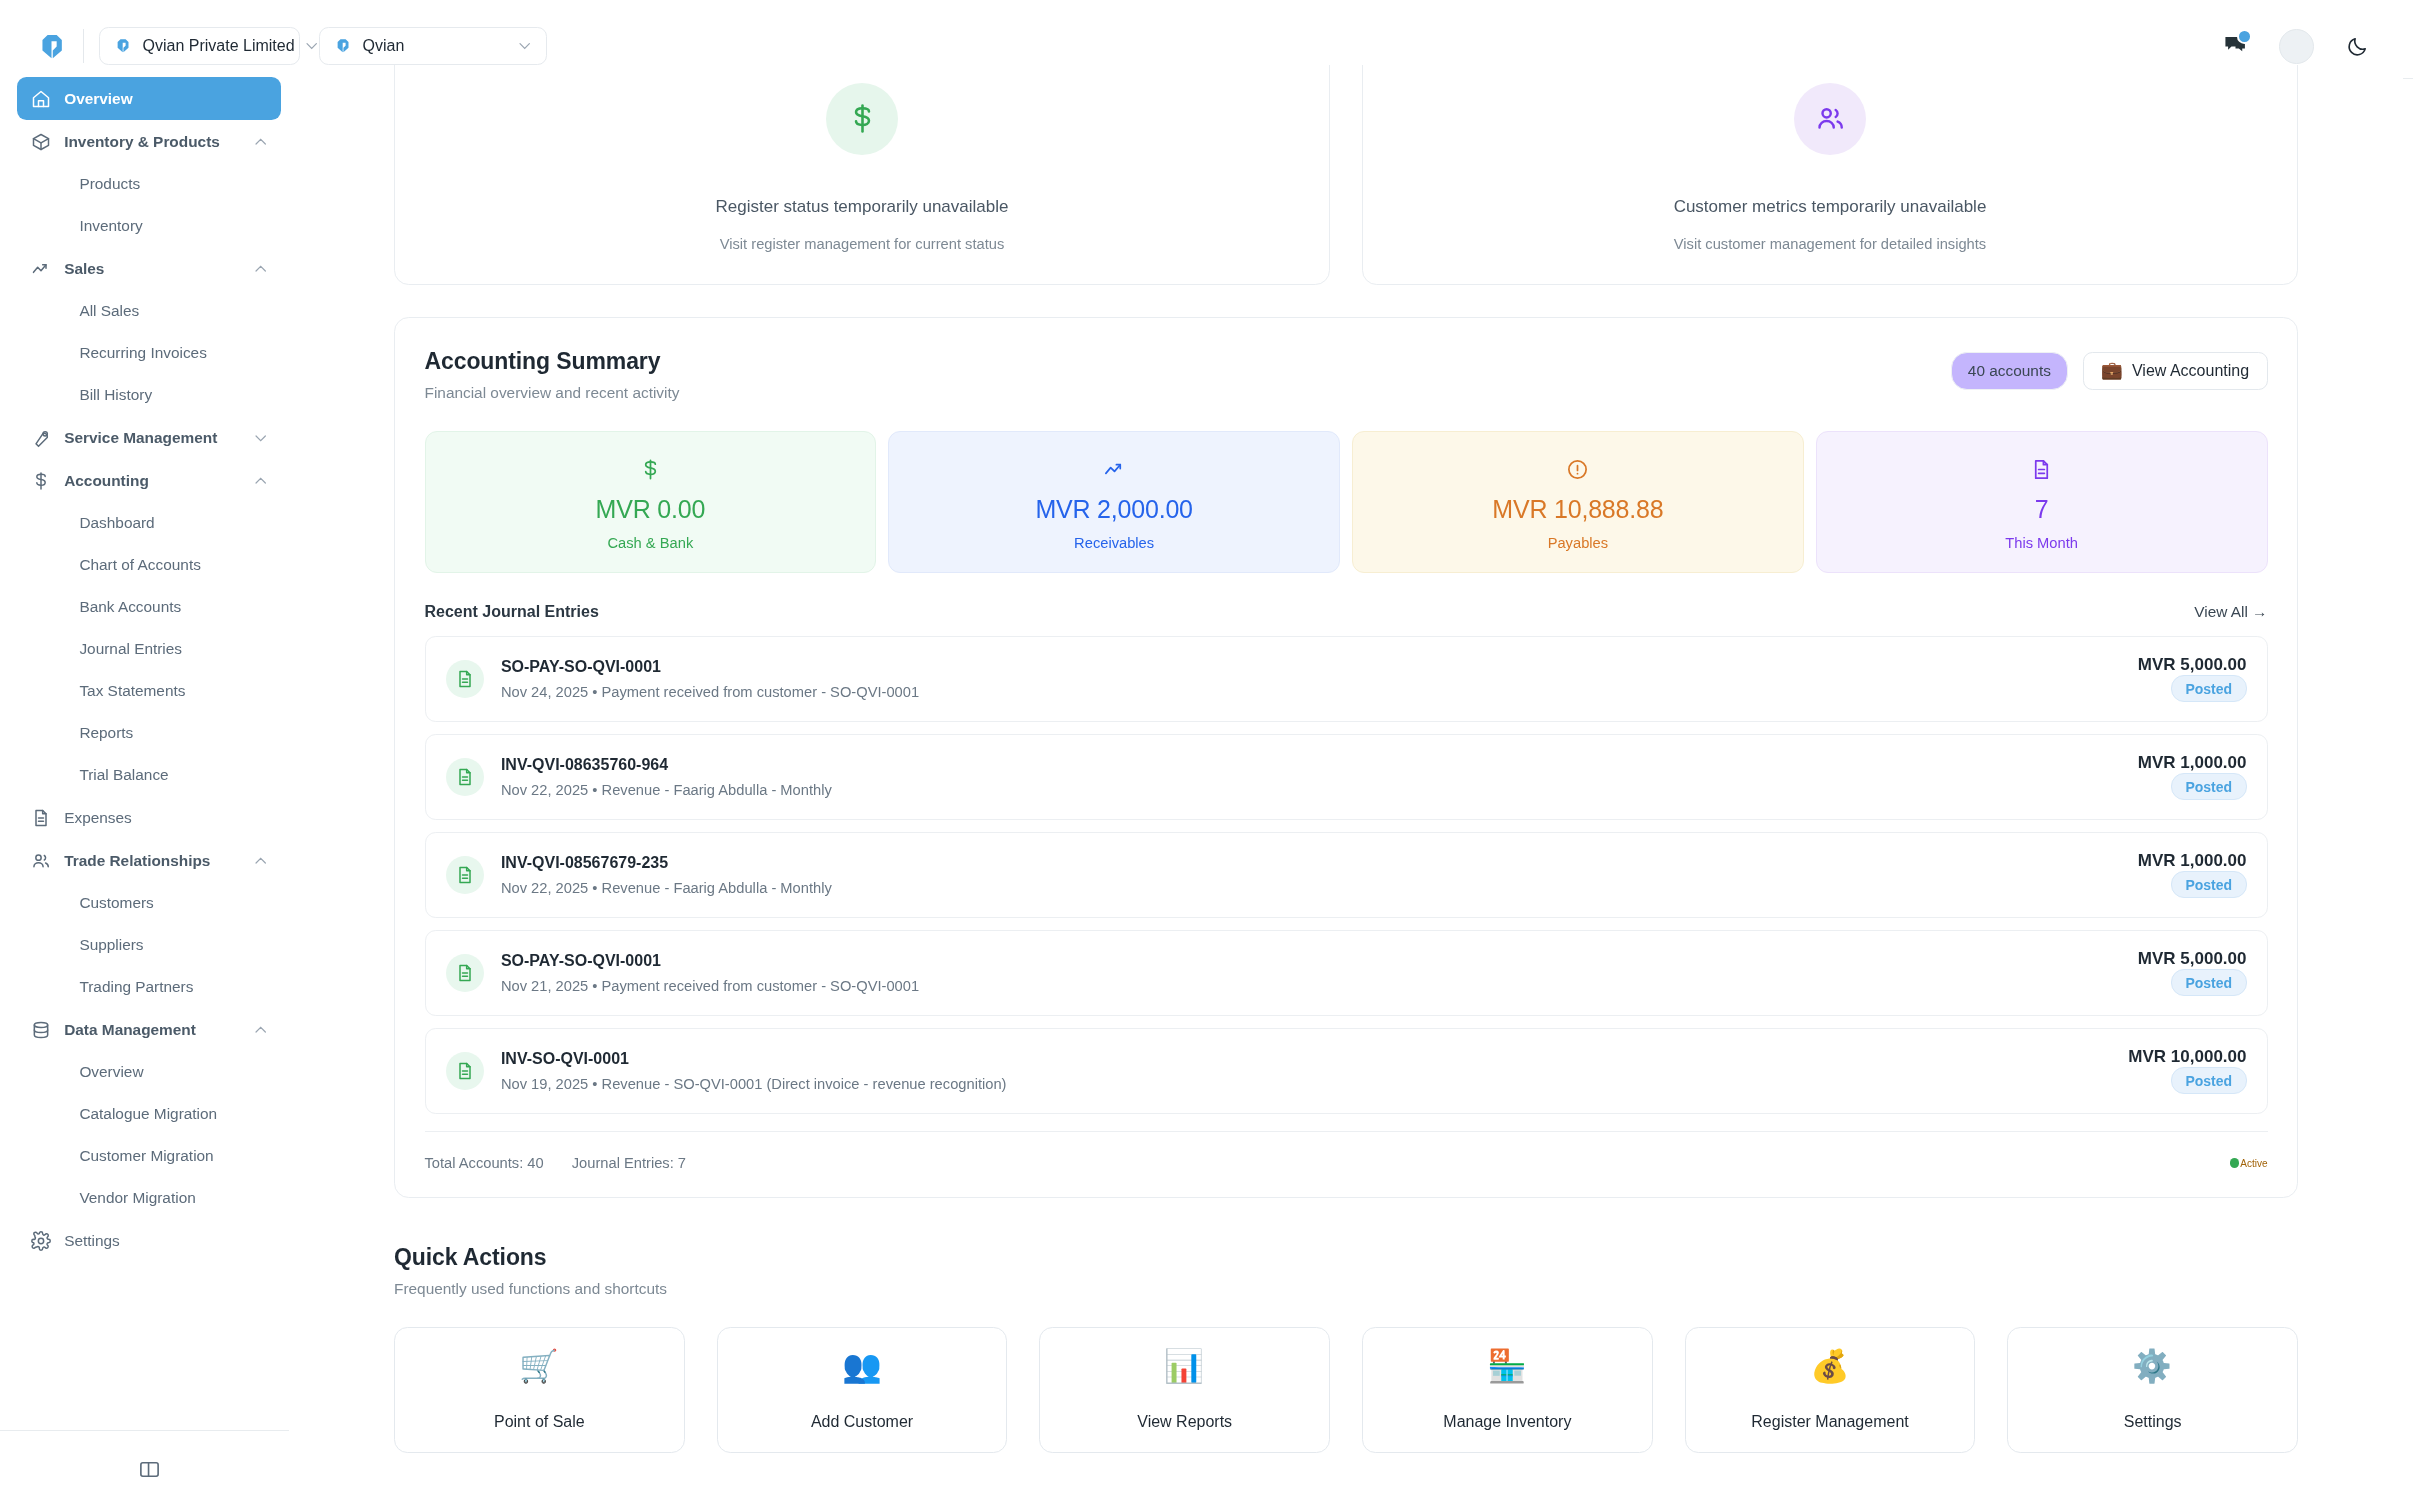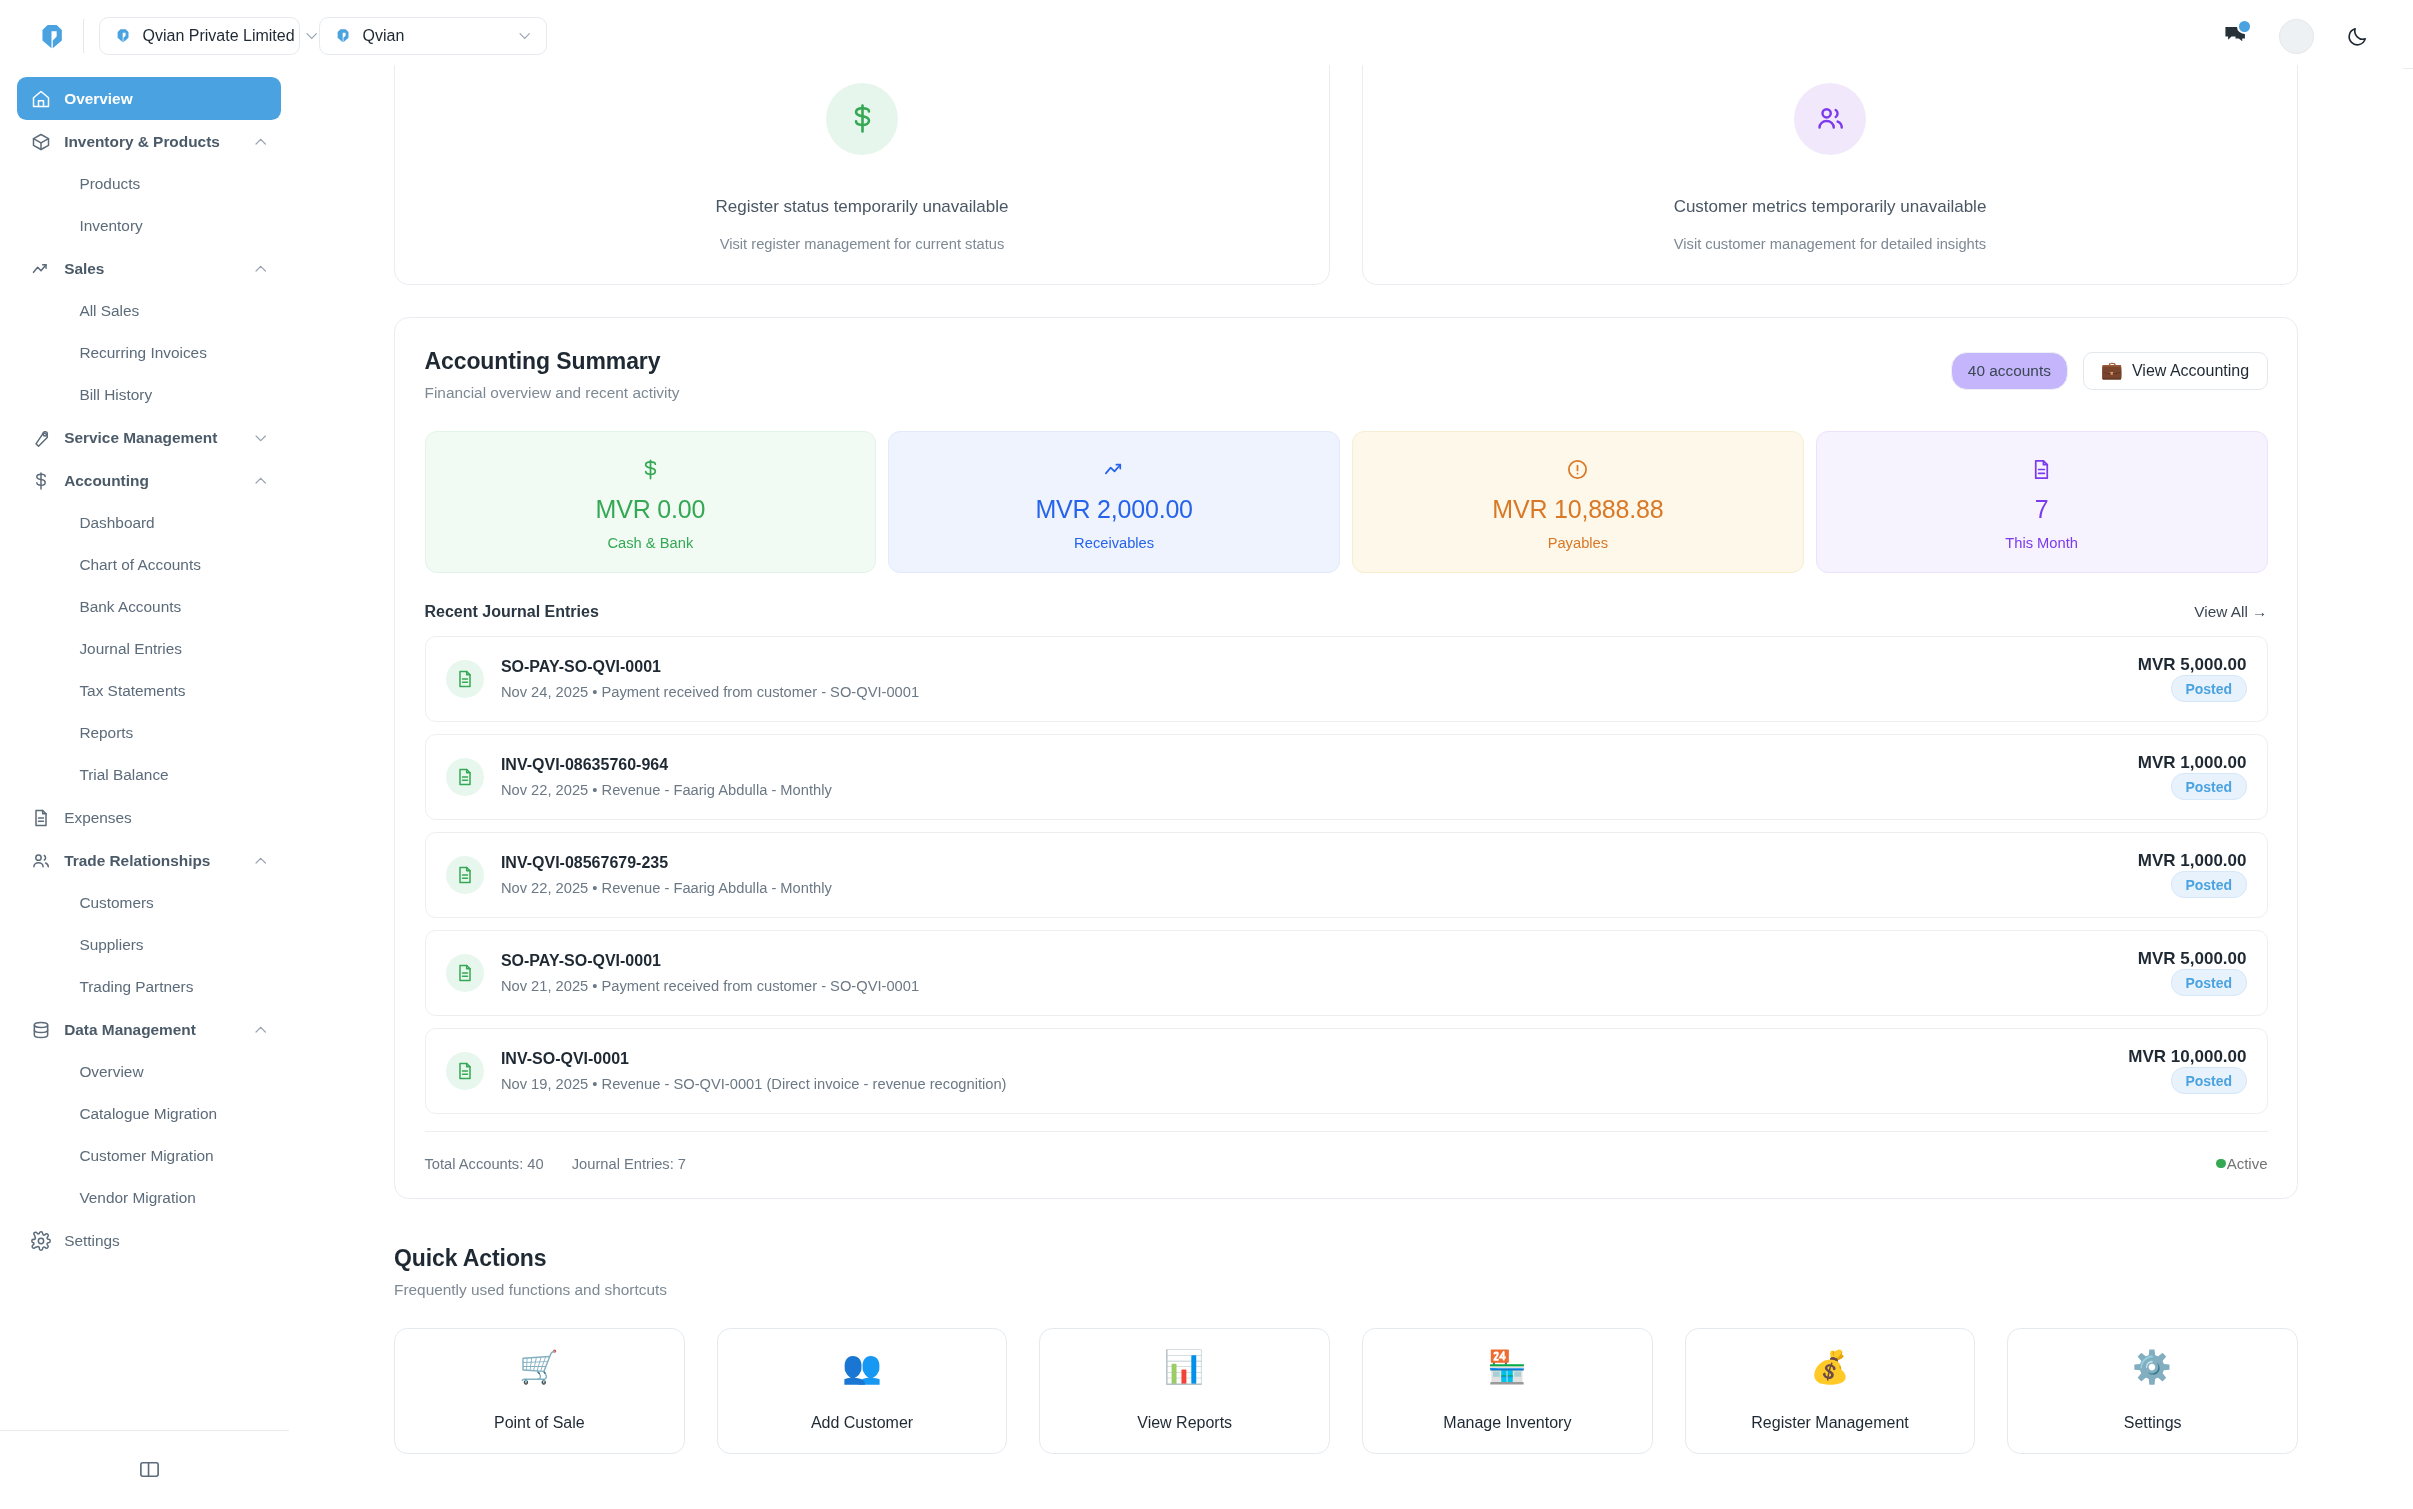--- a/index.html
+++ b/index.html
@@ -5,21 +5,21 @@
   * { box-sizing: border-box; margin: 0; padding: 0; }
   html, body {
     width: 2413px; height: 1510px;
     background: #ffffff;
     font-family: "Liberation Sans", sans-serif;
     overflow: hidden;
   }
 
   
   .topbar {
-    position: absolute; top: 4px; left: 0; width: 2413px; height: 65px;
+    position: absolute; top: 14px; left: 0; width: 2413px; height: 65px;
     background: #ffffff; border-bottom: 0.7px solid #e8ecef;
     display: flex; align-items: center; padding: 0 27px;
   }
   .brand-logo { width: 35px; height: 35px; margin-left: 6.7px; display:flex; align-items:center; justify-content:center; }
   .vdiv { width: 0.7px; height: 34px; background: #e4e8ec; margin: 0 14.7px 0 14.7px; }
   .switcher {
     height: 38px; border: 0.7px solid #e6eaee; border-radius: 9.4px;
     display: flex; align-items: center; gap: 10.7px; padding: 0 14.7px;
     background: #fff; margin-right: 19px;
   }
@@ -143,21 +143,21 @@
   .badge-posted {
     background: #e8f2fc; color: #4aa3e0; border: 0.7px solid #d5e7f8;
     border-radius: 13px; padding: 4.7px 13.4px; font-size: 14px; font-weight: bold;
   }
 
   .acct-foot {
     display: flex; align-items: center; border-top: 0.7px solid #eceff2;
     margin-top: 17.4px; padding-top: 23px;
   }
   .foot-stats { display: flex; gap: 28px; font-size: 14.7px; color: #6b7885; }
-  .foot-active { margin-left: auto; display: flex; align-items: center; gap: 1px; font-size: 15px; color: #737373; }
+  .foot-active { margin-left: auto; display: flex; align-items: center; gap: 1px; font-size: 10px; color: #a16207; }
   .dot-green { width: 9.4px; height: 9.4px; border-radius: 50%; background: #34a853; }
 
   
   .qa-head { margin-top: 46px; }
   .qa-title { font-size: 23px; font-weight: bold; color: #1f2933; letter-spacing: -0.1px;}
   .qa-sub { font-size: 15.4px; color: #7d8994; margin-top: 9.4px; }
   .qa-grid { display: flex; gap: 32px; margin-top: 29.5px; }
   .qa-btn {
     flex: 1; border: 0.7px solid #e4e9ee; border-radius: 13.4px; background: #fff;
     height: 126px; display: flex; flex-direction: column;

